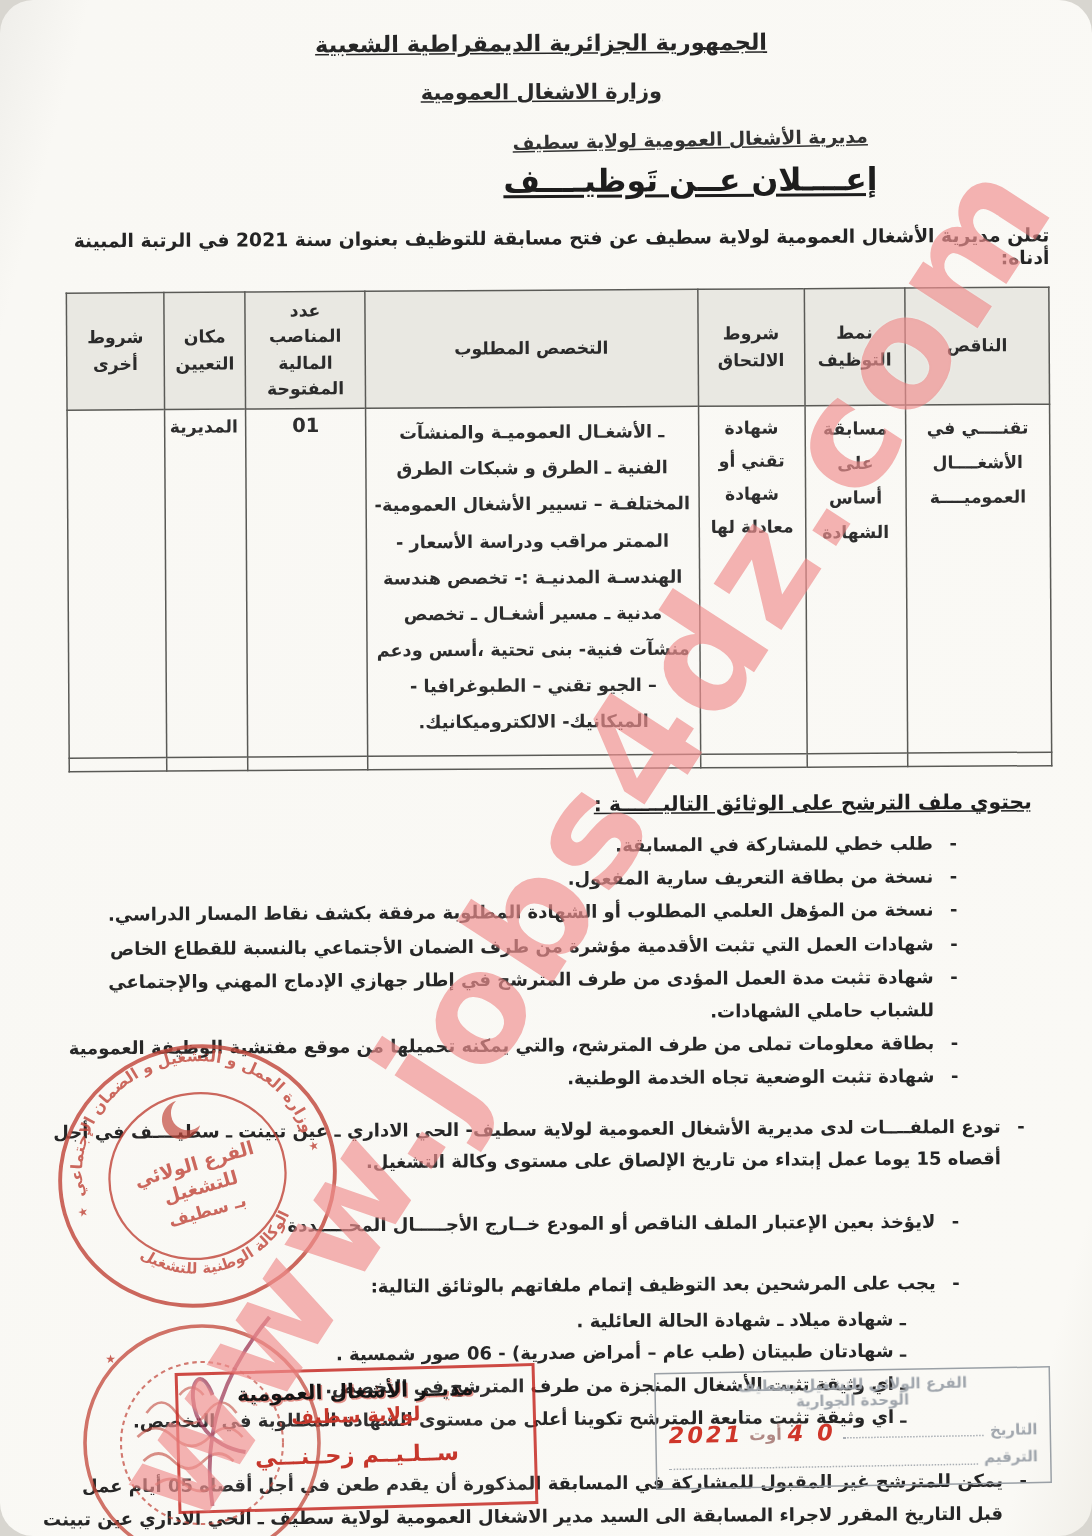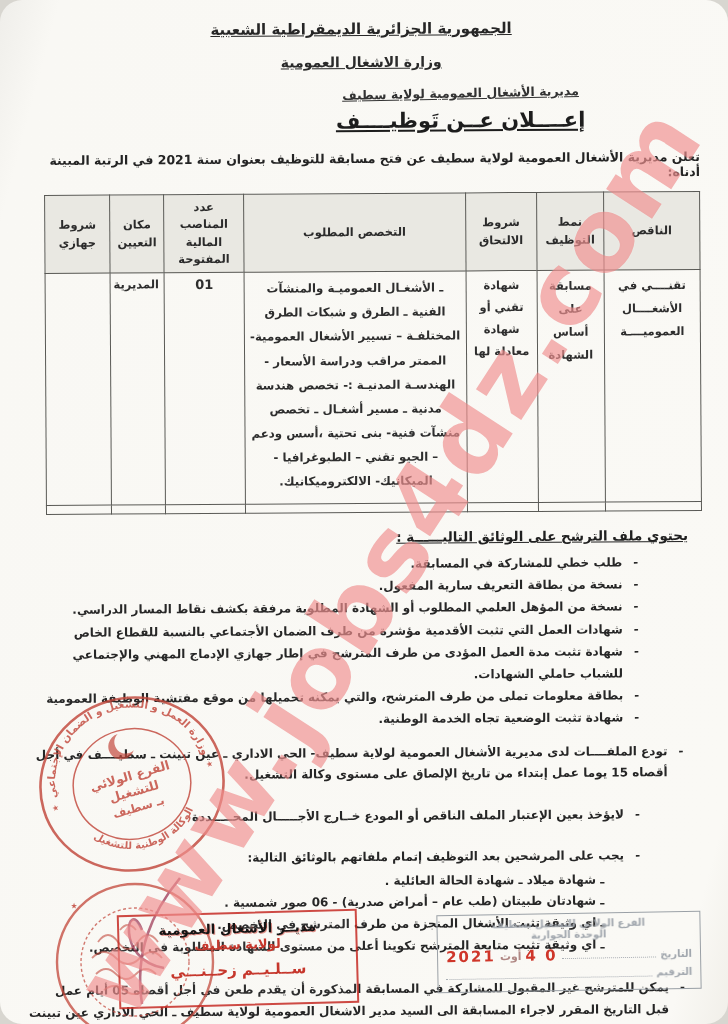--- a/index.html
+++ b/index.html
@@ -80,21 +80,21 @@
   .stamp-sign .l2 { text-align:center; font-size:13px; font-weight:700; color:#c6372c; margin-top:1px;}
   .stamp-sign .l3 { text-align:center; font-size:15px; font-weight:700; color:#c6372c;
                     letter-spacing:2px; margin-top:8px; border-top:1px solid rgba(198,43,36,.0);}
 
   .stamp-date { left:437px; top:913px; width:264px; height:78px;
                 border:1.6px solid #9aa0a6; transform:rotate(-1deg); z-index:18;
                 padding:4px 8px; color:#a0a6ad; font-size:10px; font-weight:700;}
   .stamp-date .row { display:flex; align-items:center; gap:4px; }
   .stamp-date .c { justify-content:center; }
   .stamp-date .dots { flex:1; border-bottom:1.5px dotted #a9aeb4; height:8px;}
-  .stamp-date .red { color:#cf362a; font-size:15px; letter-spacing:2px; }
+  .stamp-date .red { color:#cf362a; font-size:15px; letter-spacing:2px;font-style:italic; }
   .stamp-date .mo { color:#b08884; font-size:11px; }
   .stamp-date .faded { filter:blur(.4px); }
   .stamp-date .r3 { margin-top:6px; }
   .stamp-date .r4 { margin-top:4px; }
 </style>
 </head>
 <body>
 
 <div class="page">
 
@@ -111,21 +111,21 @@
 
     <table class="vacancy">
       <thead>
         <tr>
           <th style="width:92px">الناقص</th>
           <th style="width:64px">نمط التوظيف</th>
           <th style="width:68px">شروط الالتحاق</th>
           <th style="width:212px">التخصص المطلوب</th>
           <th style="width:76px">عدد المناصب المالية المفتوحة</th>
           <th style="width:52px">مكان التعيين</th>
-          <th style="width:62px">شروط جهازي</th>
+          <th style="width:62px">شروط أخرى</th>
         </tr>
       </thead>
       <tbody>
         <tr>
           <td class="c-rank">تقنــــي في الأشغــــال العموميــــة</td>
           <td class="c-mode">مسابقة على أساس الشهادة</td>
           <td class="c-cond">شهادة تقني أو شهادة معادلة لها</td>
           <td class="c-spec">ـ الأشغـال العموميـة والمنشآت الفنية ـ الطرق و شبكات الطرق المختلفـة – تسيير الأشغال العمومية- الممتر مراقب ودراسة الأسعار - الهندسـة المدنيـة :- تخصص هندسة مدنية ـ مسير أشغـال ـ تخصص منشآت فنية- بنى تحتية ،أسس ودعم – الجيو تقني – الطبوغرافيا - الميكانيك- الالكتروميكانيك.</td>
           <td class="c-num">01</td>
           <td class="c-loc">المديرية</td>

